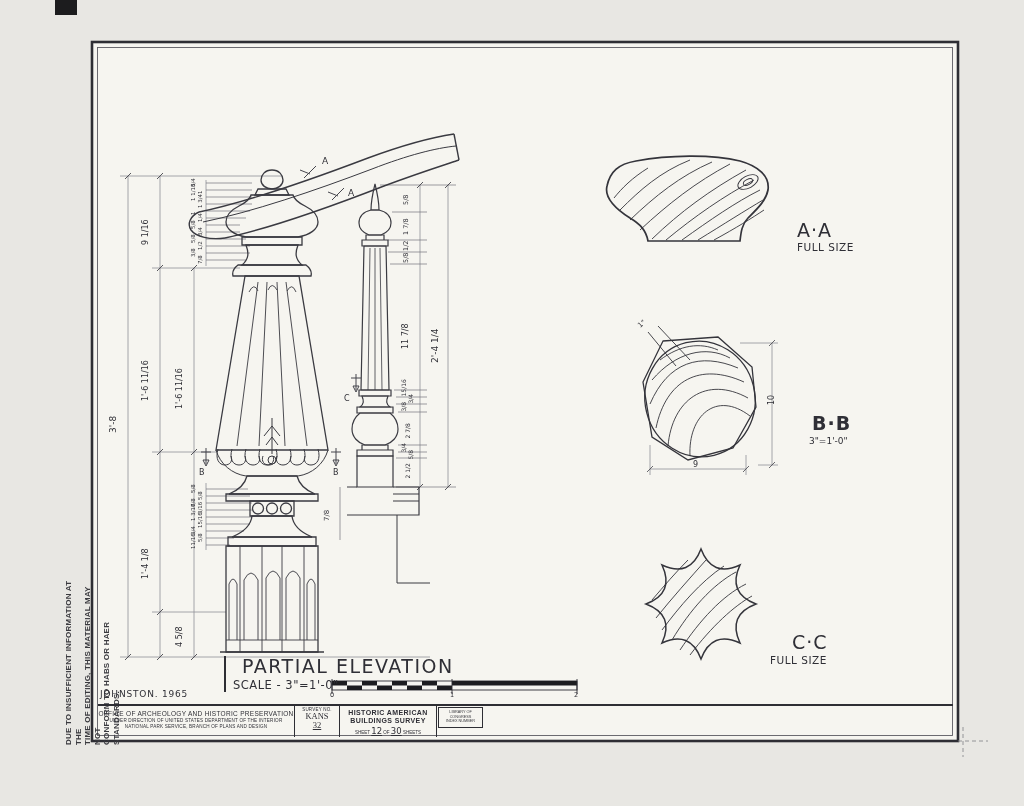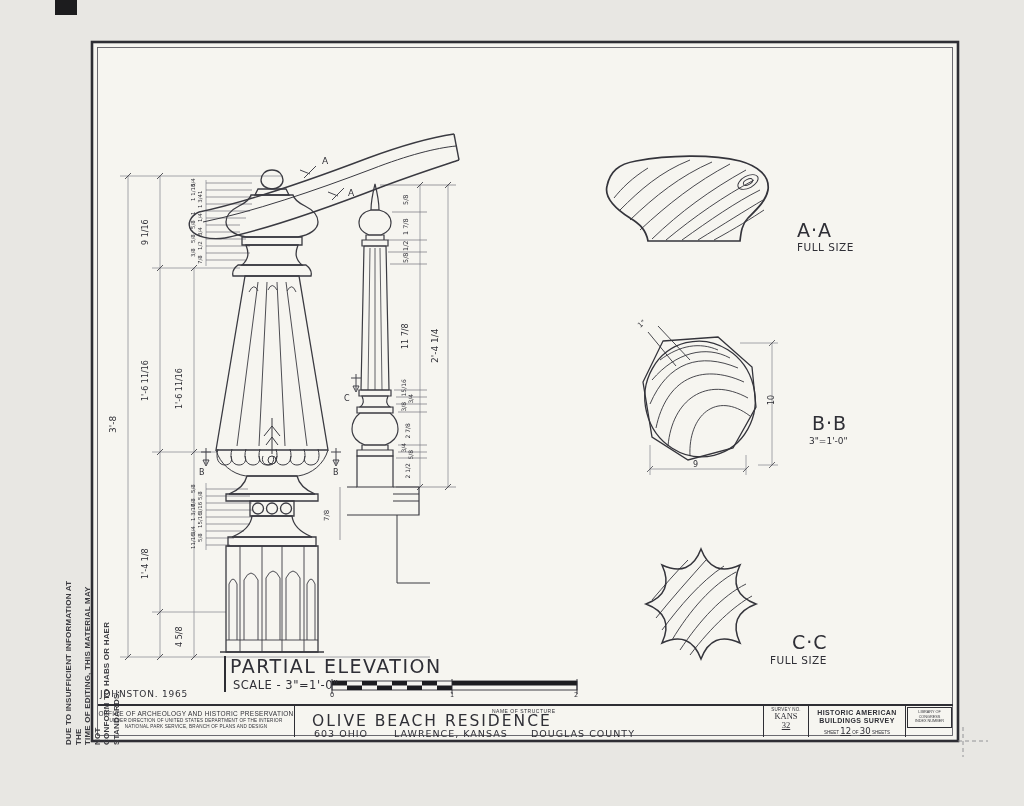--- a/index.html
+++ b/index.html
@@ -11,21 +11,21 @@
   .rot{transform:rotate(-90deg);transform-origin:0 100%;}
   .f55{font-size:5.5px;line-height:6px;}
   .f6{font-size:6px;line-height:6.5px;}
   .f65{font-size:6.5px;line-height:7px;}
   .f7{font-size:7px;line-height:8px;}
   .f8{font-size:8px;line-height:9px;}
   .f9{font-size:9px;line-height:10px;}
   .f10{font-size:10.5px;line-height:12px;letter-spacing:0.5px;}
   .f12{font-size:11.5px;line-height:13px;letter-spacing:0.5px;}
   .f17{font-size:19px;line-height:18px;letter-spacing:1px;}
-  .f19{font-size:19px;line-height:20px;letter-spacing:1.5px;}
+  .f19{font-size:19px;line-height:20px;letter-spacing:1.5px;margin-left:12px;}
   .corner-mark{position:absolute;left:55px;top:0;width:22px;height:15px;background:#1c1c1e;}
   .vline{position:absolute;left:224px;top:656px;width:1.5px;height:36px;background:#2e2e34;}
   .disclaimer{position:absolute;left:64px;top:745px;width:172px;transform:rotate(-90deg);
       transform-origin:0 0;font-size:8px;line-height:9.5px;color:#3a3a3f;letter-spacing:0.2px;
       font-family:"Liberation Sans",sans-serif;font-weight:bold;}
   
   .tblock{position:absolute;left:98px;top:704px;width:855px;height:33px;border-top:2.4px solid #2e2e34;
       box-sizing:border-box;display:flex;color:#2f2f36;}
   .tb-box{border-right:1.6px solid #2e2e34;box-sizing:border-box;position:relative;}
   .tb-office{width:197px;text-align:center;padding-top:4px;}
@@ -345,48 +345,41 @@
 <div class="lbl rot f7" style="left:331px;top:513px;">7/8</div>
 
 <div class="lbl f9" style="left:322px;top:156px;">A</div>
 <div class="lbl f9" style="left:348px;top:188px;">A</div>
 <div class="lbl f8" style="left:199px;top:468px;">B</div>
 <div class="lbl f8" style="left:333px;top:468px;">B</div>
 <div class="lbl f8" style="left:344px;top:394px;">C</div>
 
 <div class="lbl f17" style="left:797px;top:221px;">A·A</div>
 <div class="lbl f10" style="left:797px;top:241px;">FULL SIZE</div>
-<div class="lbl f17" style="left:812px;top:414px;">B·B</div>
+<div class="lbl f17" style="left:812px;top:414px;font-weight:bold;">B·B</div>
 <div class="lbl f9" style="left:809px;top:436px;">3"=1'-0"</div>
 <div class="lbl f8" style="left:693px;top:460px;">9</div>
 <div class="lbl rot f8" style="left:776px;top:396px;">10</div>
 <div class="lbl f7" style="left:638px;top:320px;transform:rotate(-42deg);">1"</div>
 <div class="lbl f17" style="left:792px;top:633px;">C·C</div>
 <div class="lbl f10" style="left:770px;top:654px;">FULL SIZE</div>
 
 <div class="vline"></div>
 <div class="lbl f19" style="left:230px;top:656px;">PARTIAL ELEVATION</div>
 <div class="lbl f12" style="left:233px;top:679px;">SCALE - 3"=1'-0"</div>
 <div class="lbl f9" style="left:100px;top:689px;letter-spacing:0.8px;">JOHNSTON.  1965</div>
 <div class="lbl f65" style="left:330px;top:692px;">0</div>
 <div class="lbl f65" style="left:450px;top:692px;">1</div>
 <div class="lbl f65" style="left:574px;top:692px;">2</div>
 
 <div class="tblock">
   <div class="tb-box tb-office">
     <div class="l1">OFFICE OF ARCHEOLOGY AND HISTORIC PRESERVATION</div>
     <div class="l2">UNDER DIRECTION OF UNITED STATES DEPARTMENT OF THE INTERIOR</div>
     <div class="l2">NATIONAL PARK SERVICE, BRANCH OF PLANS AND DESIGN</div>
-  </div>
-  <div class="tb-box tb-struct">
-    <div class="field">NAME OF STRUCTURE</div>
-    <div class="name">OLIVE BEACH RESIDENCE</div>
-    <div class="addr" style="left:19px;">603 OHIO</div>
-    <div class="addr" style="left:99px;">LAWRENCE, KANSAS</div>
-    <div class="addr" style="left:236px;">DOUGLAS COUNTY</div>
   </div>
   <div class="tb-box tb-survey">
     <div class="cap">SURVEY NO.</div>
     <div class="v">KANS</div>
     <div class="v" style="text-decoration:underline;">32</div>
   </div>
   <div class="tb-box tb-habs">
     <div class="h">HISTORIC AMERICAN</div>
     <div class="h">BUILDINGS SURVEY</div>
     <div class="srow">

